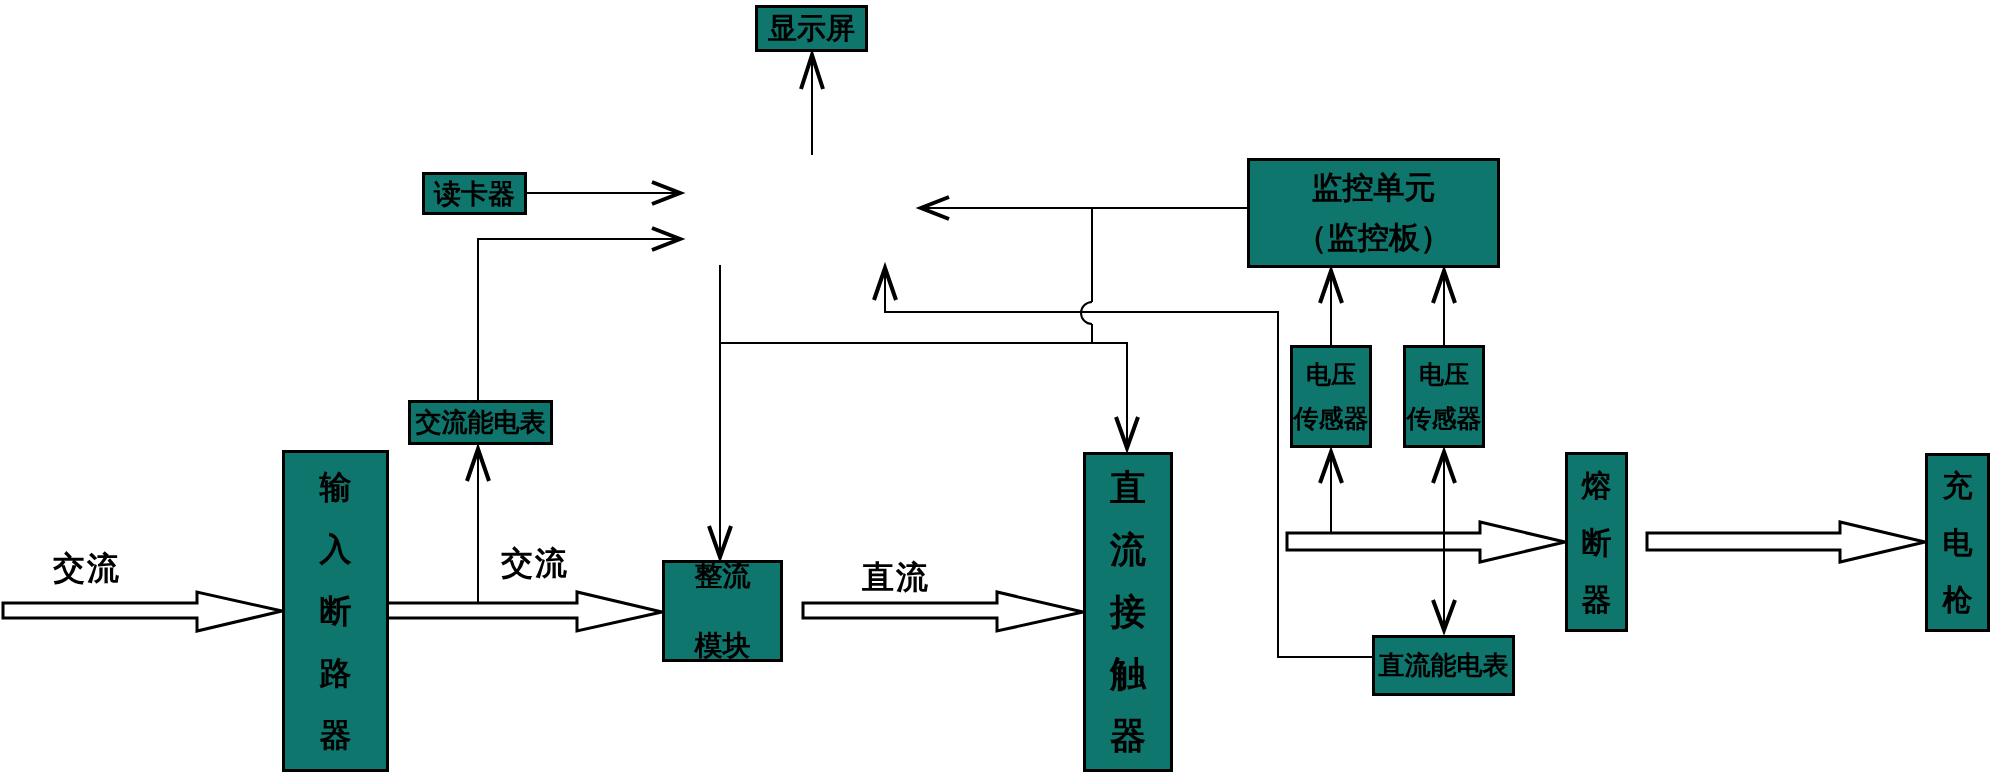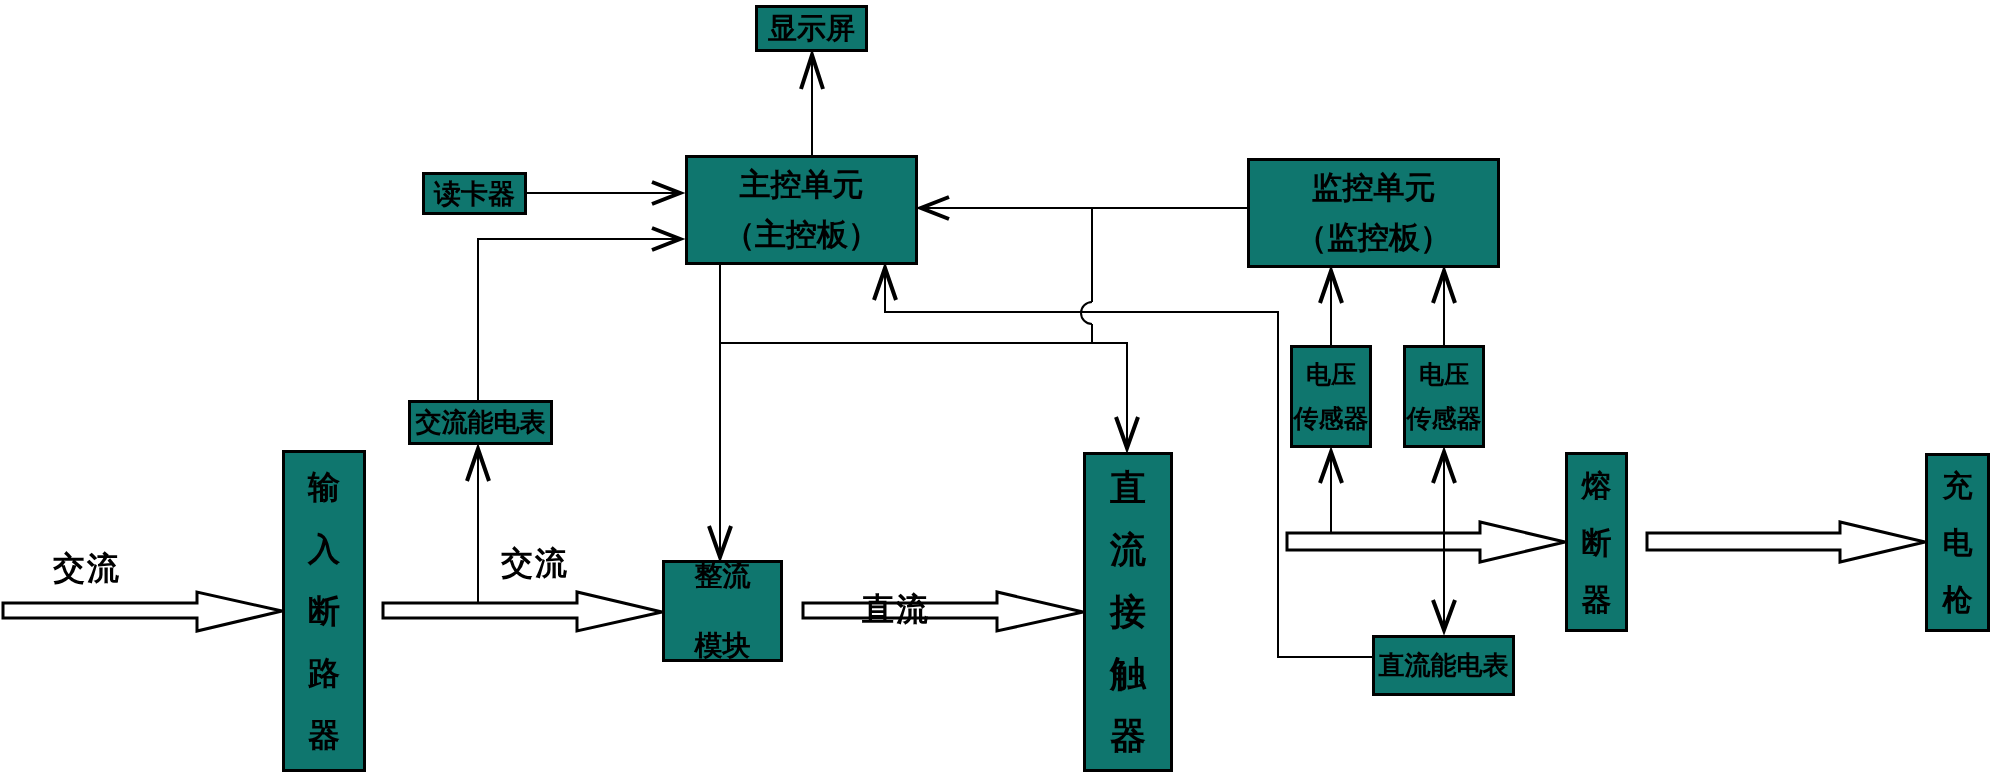--- a/index.html
+++ b/index.html
@@ -119,35 +119,31 @@
   </svg>
 
   <div class="node" style="left:755px;top:5px;width:113px;height:47px;font-size:29px;">
     <span>显示屏</span>
   </div>
 
   <div class="node" style="left:408px;top:172px;width:105px;height:43px;font-size:27px;margin-left:14px;">
     <span>读卡器</span>
   </div>
 
-  <div class="node" style="left:685px;top:155px;width:233px;height:110px;font-size:31px;line-height:1.6;">
-    <span>主控单元</span>
-    <span>（主控板）</span>
-  </div>
 
   <div class="node" style="left:1247px;top:158px;width:253px;height:110px;font-size:31px;line-height:1.6;">
     <span>监控单元</span>
     <span>（监控板）</span>
   </div>
 
   <div class="node" style="left:408px;top:400px;width:145px;height:45px;font-size:26px;">
     <span>交流能电表</span>
   </div>
 
-  <div class="node vnode" style="left:282px;top:450px;width:84px;height:322px;font-size:32px;">
+  <div class="node vnode" style="left:282px;top:450px;width:107px;height:322px;font-size:32px;">
     <span class="vtext" style="line-height:62px;">输入断路器</span>
   </div>
 
   <div class="node" style="left:662px;top:560px;width:121px;height:102px;font-size:28px;line-height:1.65;gap:24px;">
     <span>整流</span>
     <span>模块</span>
   </div>
 
   <div class="node vnode" style="left:1083px;top:452px;width:90px;height:320px;font-size:36px;">
     <span class="vtext" style="line-height:62px;">直流接触器</span>
@@ -172,15 +168,15 @@
   </div>
 
   <div class="node" style="left:1372px;top:635px;width:143px;height:61px;font-size:26px;">
     <span>直流能电表</span>
   </div>
 
   <div class="flow-label" style="left:47px;top:547px;width:80px;font-size:32px;">交流</div>
 
   <div class="flow-label" style="left:495px;top:542px;width:80px;font-size:32px;">交流</div>
 
-  <div class="flow-label" style="left:856px;top:556px;width:80px;font-size:32px;margin-top:32px;">直流</div>
+  <div class="flow-label" style="left:856px;top:556px;width:80px;font-size:32px;">直流</div>
 
 </div>
 
 </body></html>

